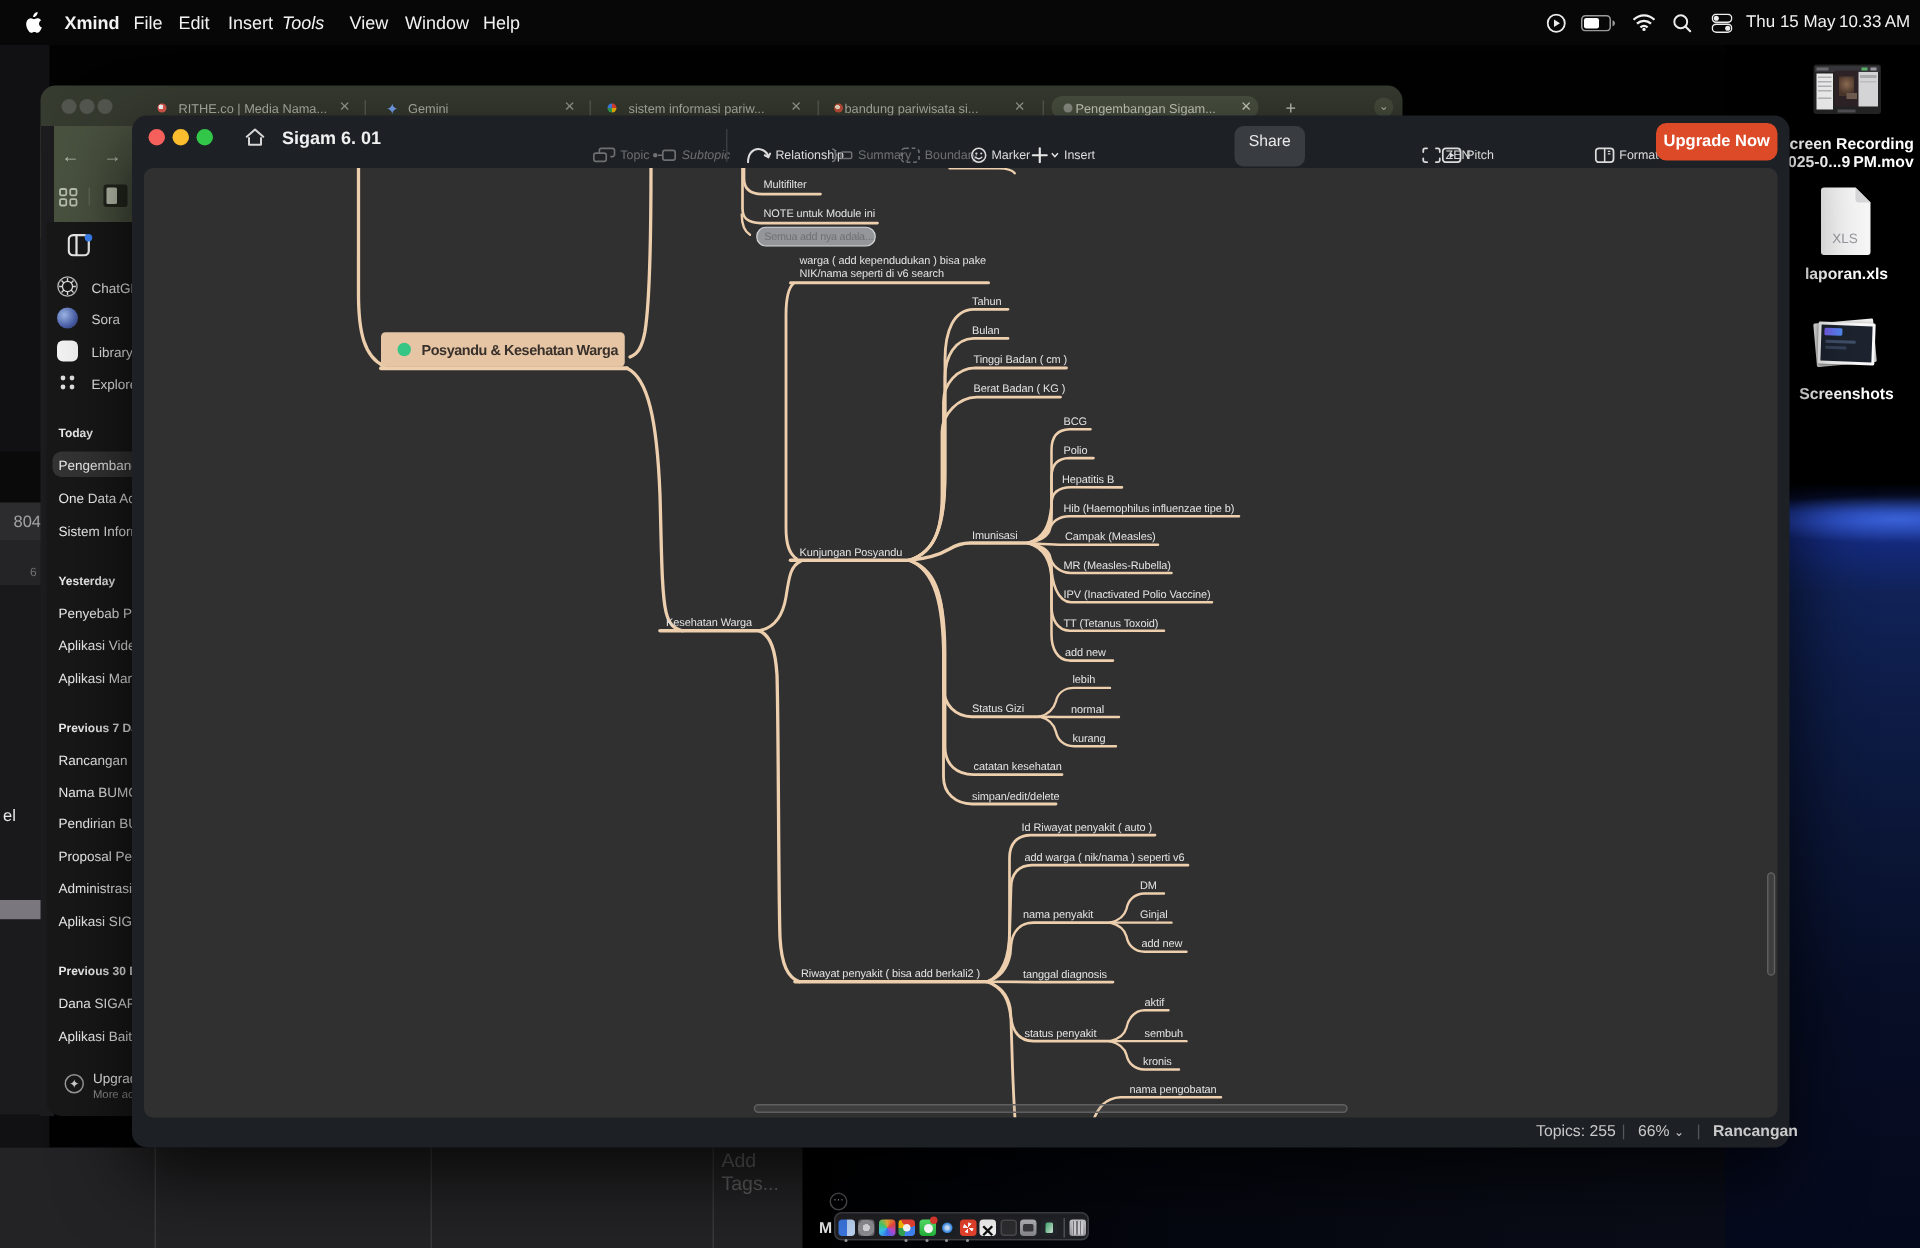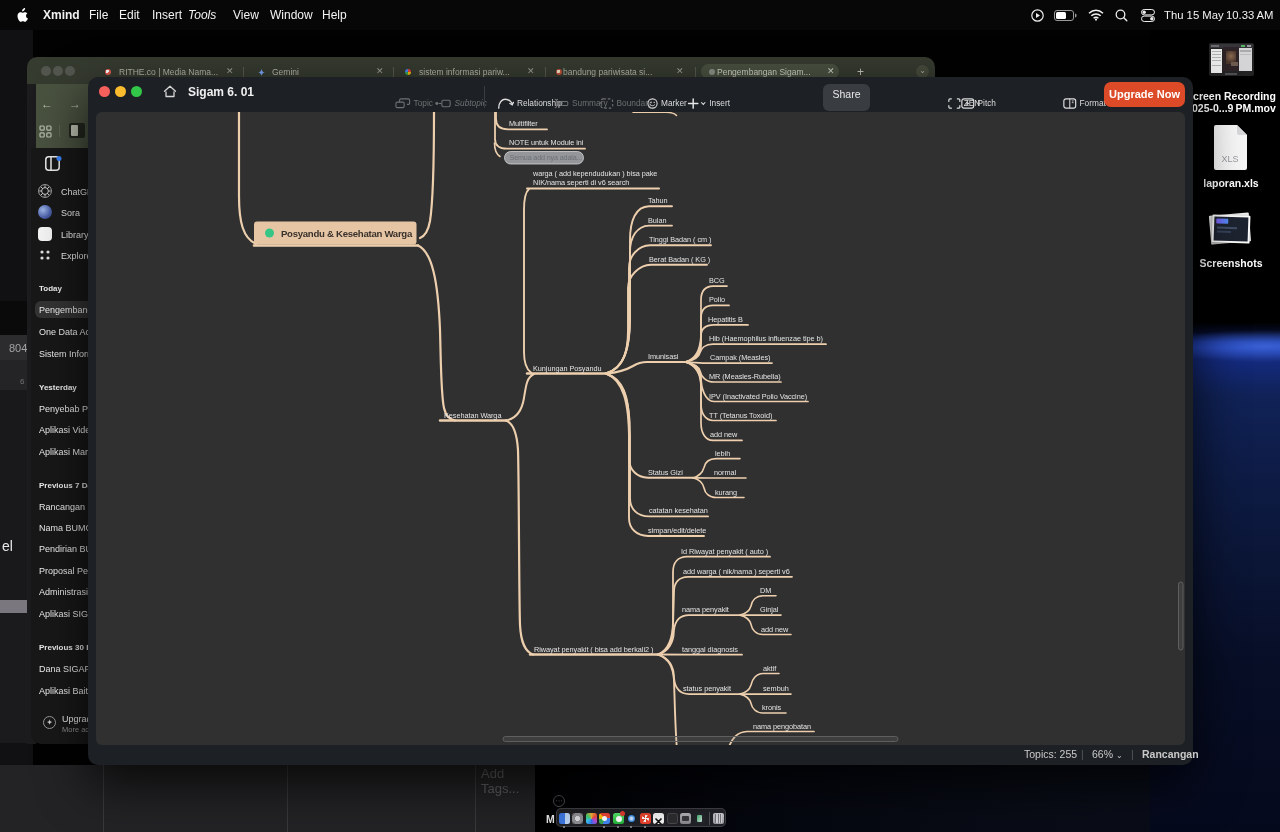--- a/index.html
+++ b/index.html
@@ -26,21 +26,21 @@
 <div id="earth"></div>
 
 <div class="abs" style="left:0;top:30px;width:33px;height:735px;background:#111113;"></div>
 <div class="abs" style="left:0;top:301px;width:31px;height:34px;background:#0a0a0b;"></div>
 <div class="abs" style="left:0;top:335px;width:31px;height:25px;background:#2c2c2e;color:#a2a2a4;font-size:11px;">
       <span style="position:absolute;left:9px;top:7px;">804</span>
     </div>
 <div class="abs" style="left:0;top:360px;width:31px;height:30px;background:#242427;color:#737375;font-size:8px;">
       <span style="position:absolute;left:20px;top:17px;">6</span>
     </div>
-<div class="abs" style="left:0;top:390px;width:31px;height:210px;background:#19191b;color:#e8e8e8;font-size:14px;">
+<div class="abs" style="left:0;top:390px;width:31px;height:210px;background:#19191b;color:#e8e8e8;font-size:11px;">
       <span style="position:absolute;left:2px;top:148px;">el</span>
     </div>
 <div class="abs" style="left:0;top:600px;width:33px;height:13px;background:#7a787e;"></div>
 <div class="abs" style="left:0;top:613px;width:31px;height:130px;background:#1b1b1d;"></div>
 
 <div class="abs" style="left:0;top:765px;width:535px;height:67px;background:#232325;">
   <div class="abs" style="left:103px;top:0;width:1px;height:67px;background:#39393b;"></div>
   <div class="abs" style="left:287px;top:0;width:1px;height:67px;background:#39393b;"></div>
   <div class="abs" style="left:475px;top:0;width:1px;height:67px;background:#39393b;"></div>
   <div class="abs" style="left:481px;top:1px;color:#606062;font-size:13px;">Add Tags...</div>

